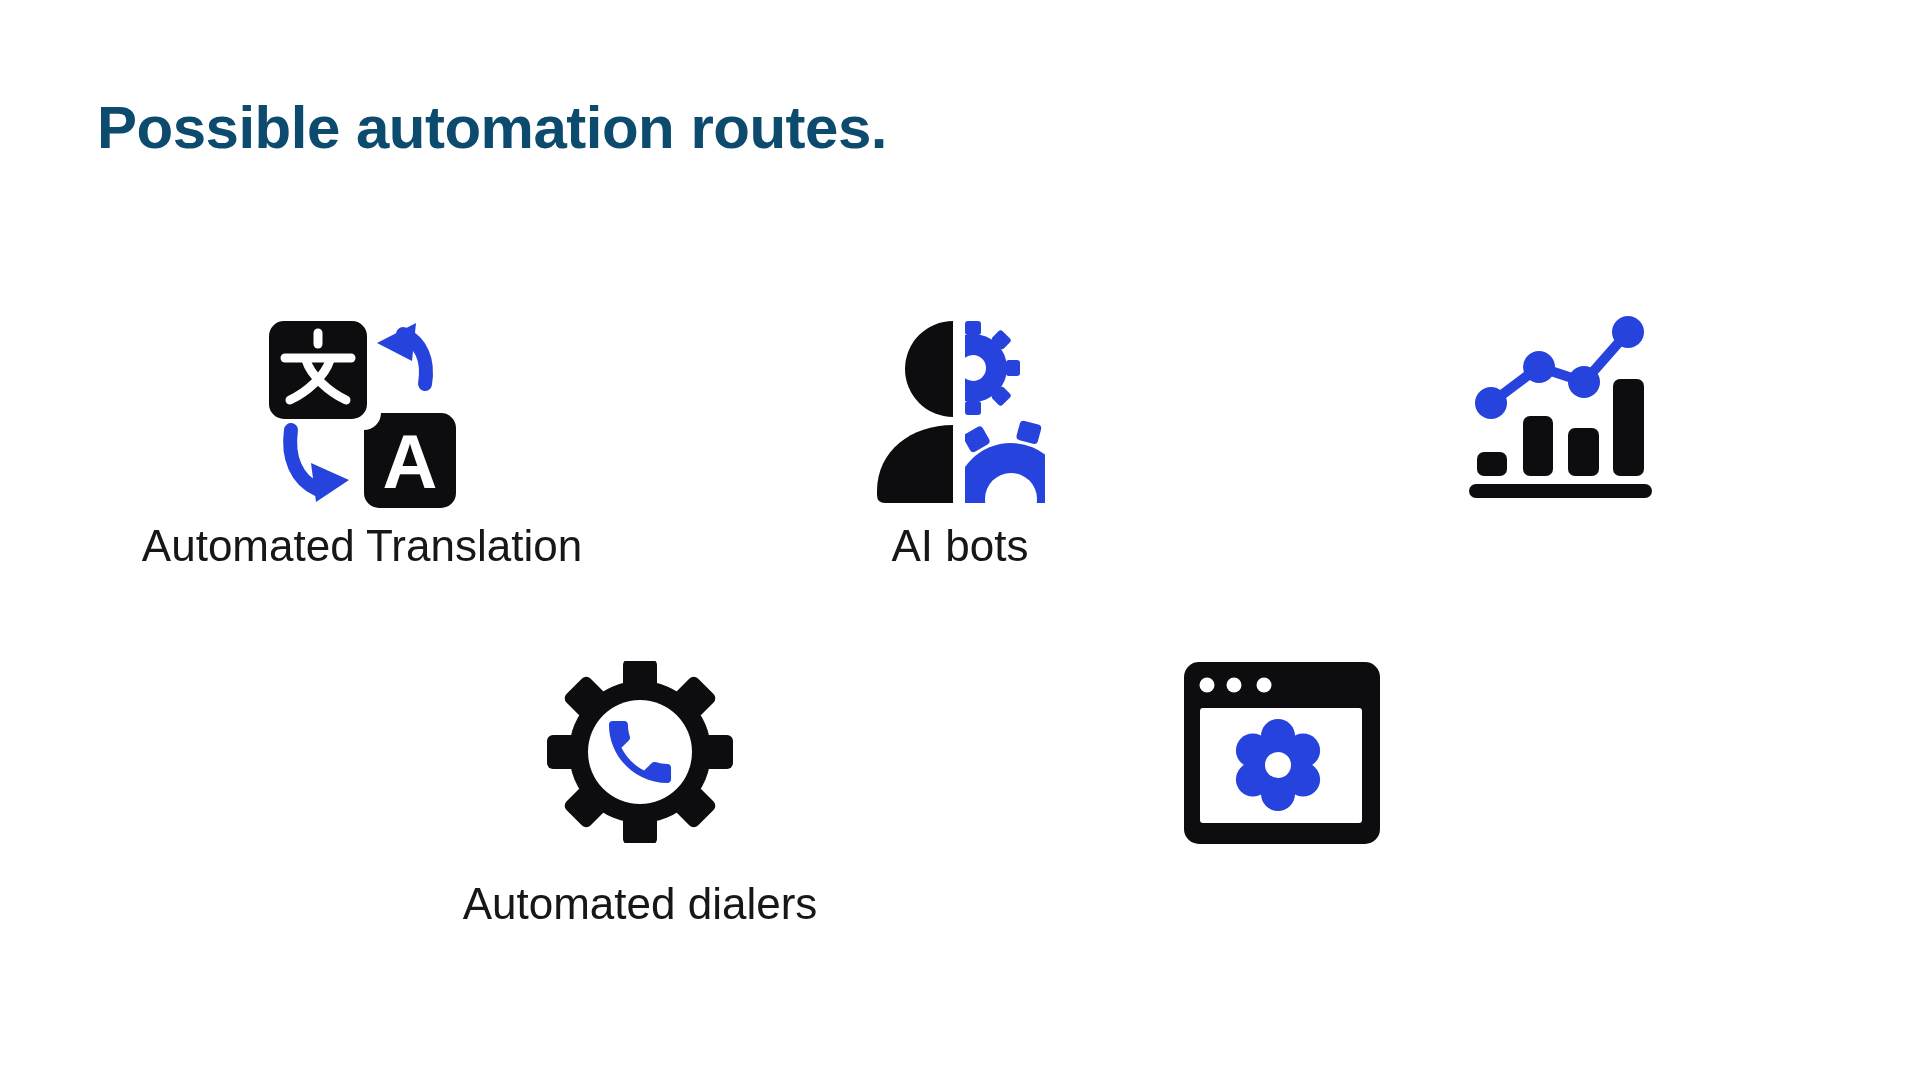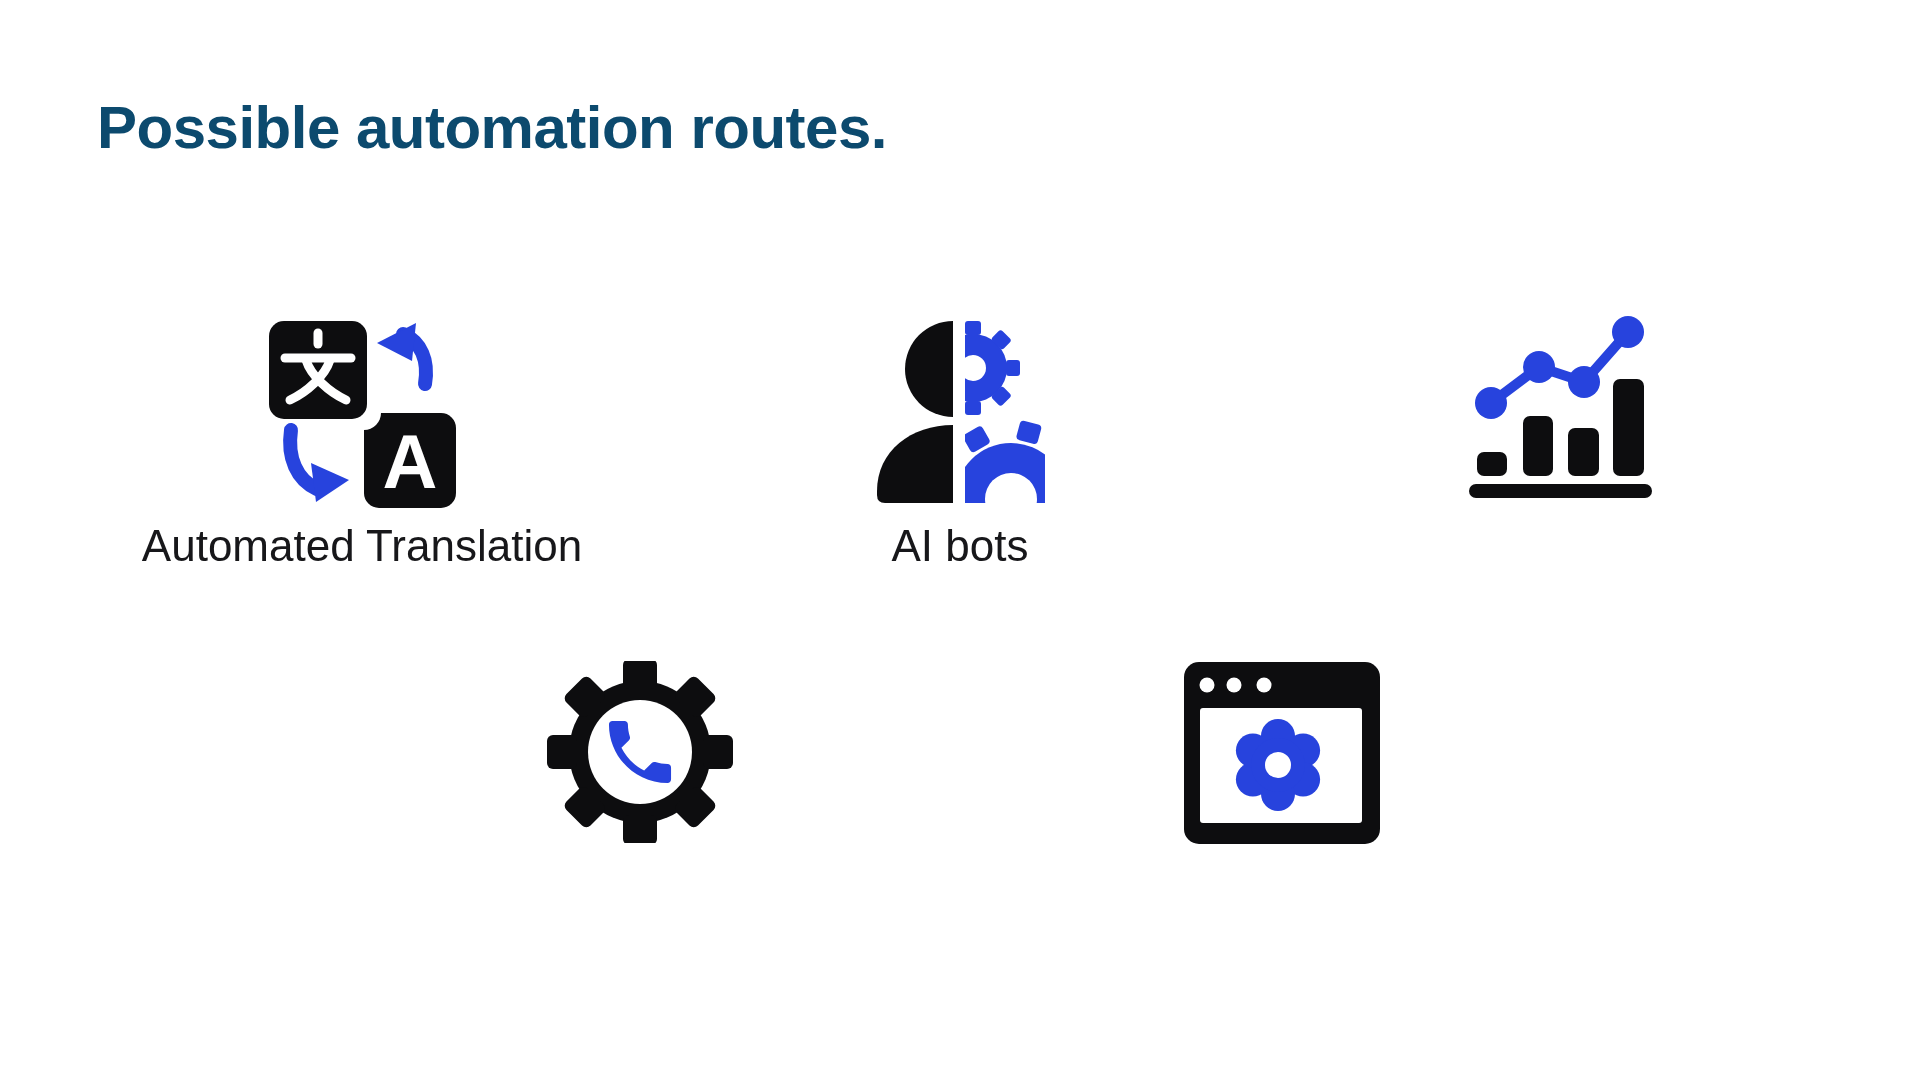--- a/index.html
+++ b/index.html
@@ -154,20 +154,21 @@
             <rect x="77" y="-2" width="34" height="30" rx="6" transform="rotate(270 94 91)"></rect>
             <rect x="77" y="-2" width="34" height="30" rx="6" transform="rotate(315 94 91)"></rect>
           </g>
         </g>
         <circle cx="94" cy="91" r="52" fill="#ffffff"></circle>
         <g transform="translate(94 91) scale(3.45) translate(-12 -12)">
           <path fill="#2743dd" d="M6.62 10.79c1.44 2.83 3.76 5.14 6.59 6.59l2.2-2.21c.27-.27.67-.36 1.02-.24 1.12.37 2.33.57 3.57.57.55 0 1 .45 1 1V20c0 .55-.45 1-1 1-9.39 0-17-7.61-17-17 0-.55.45-1 1-1h3.5c.55 0 1 .45 1 1 0 1.25.2 2.45.57 3.57.11.35.03.74-.25 1.02l-2.2 2.2z"></path>
         </g>
       </svg>
     </div>
+    <div class="route-label">Automated dialers</div>
   </div>
 
   <div class="route row2" style="left:1037px;top:660px;">
     <div class="icon-box" style="left:147px;top:2px;">
       <svg width="196" height="182" viewBox="0 0 196 182" aria-hidden="true">
         <rect x="0" y="0" width="196" height="182" rx="15" fill="#0d0d0f"></rect>
         <g fill="#ffffff">
           <circle cx="23" cy="23" r="7.5"></circle>
           <circle cx="50" cy="23" r="7.5"></circle>
           <circle cx="80" cy="23" r="7.5"></circle>

